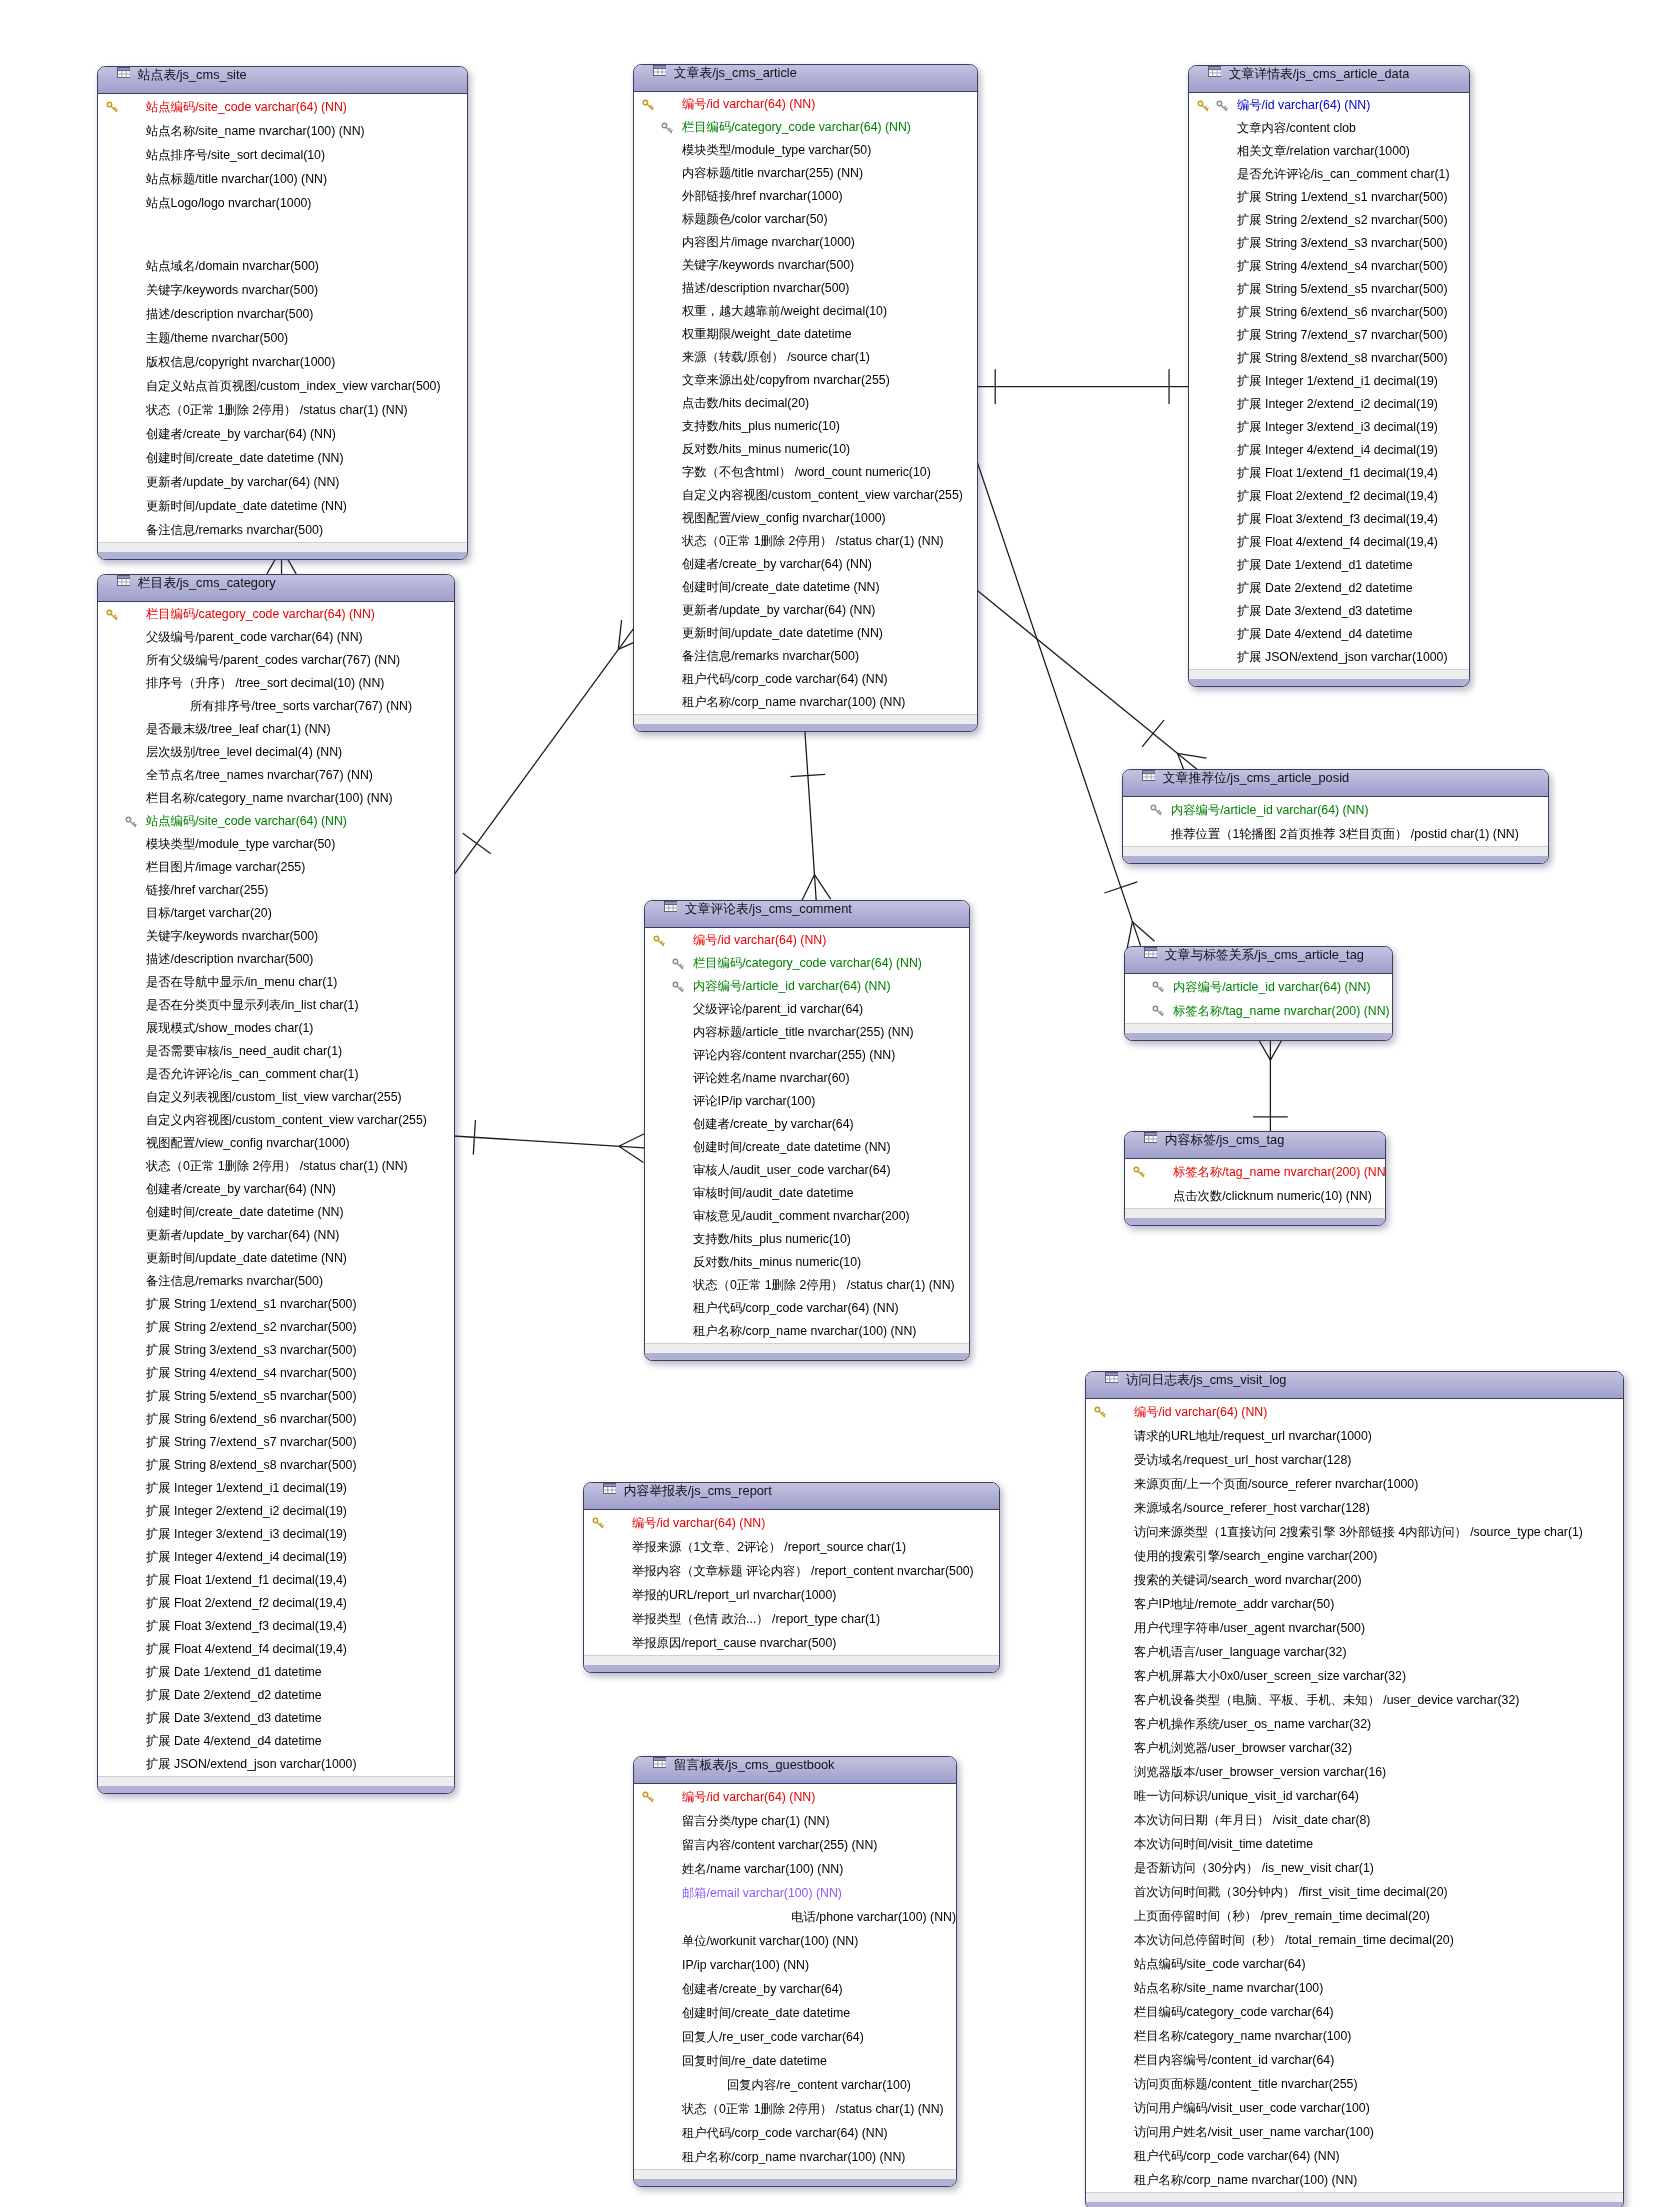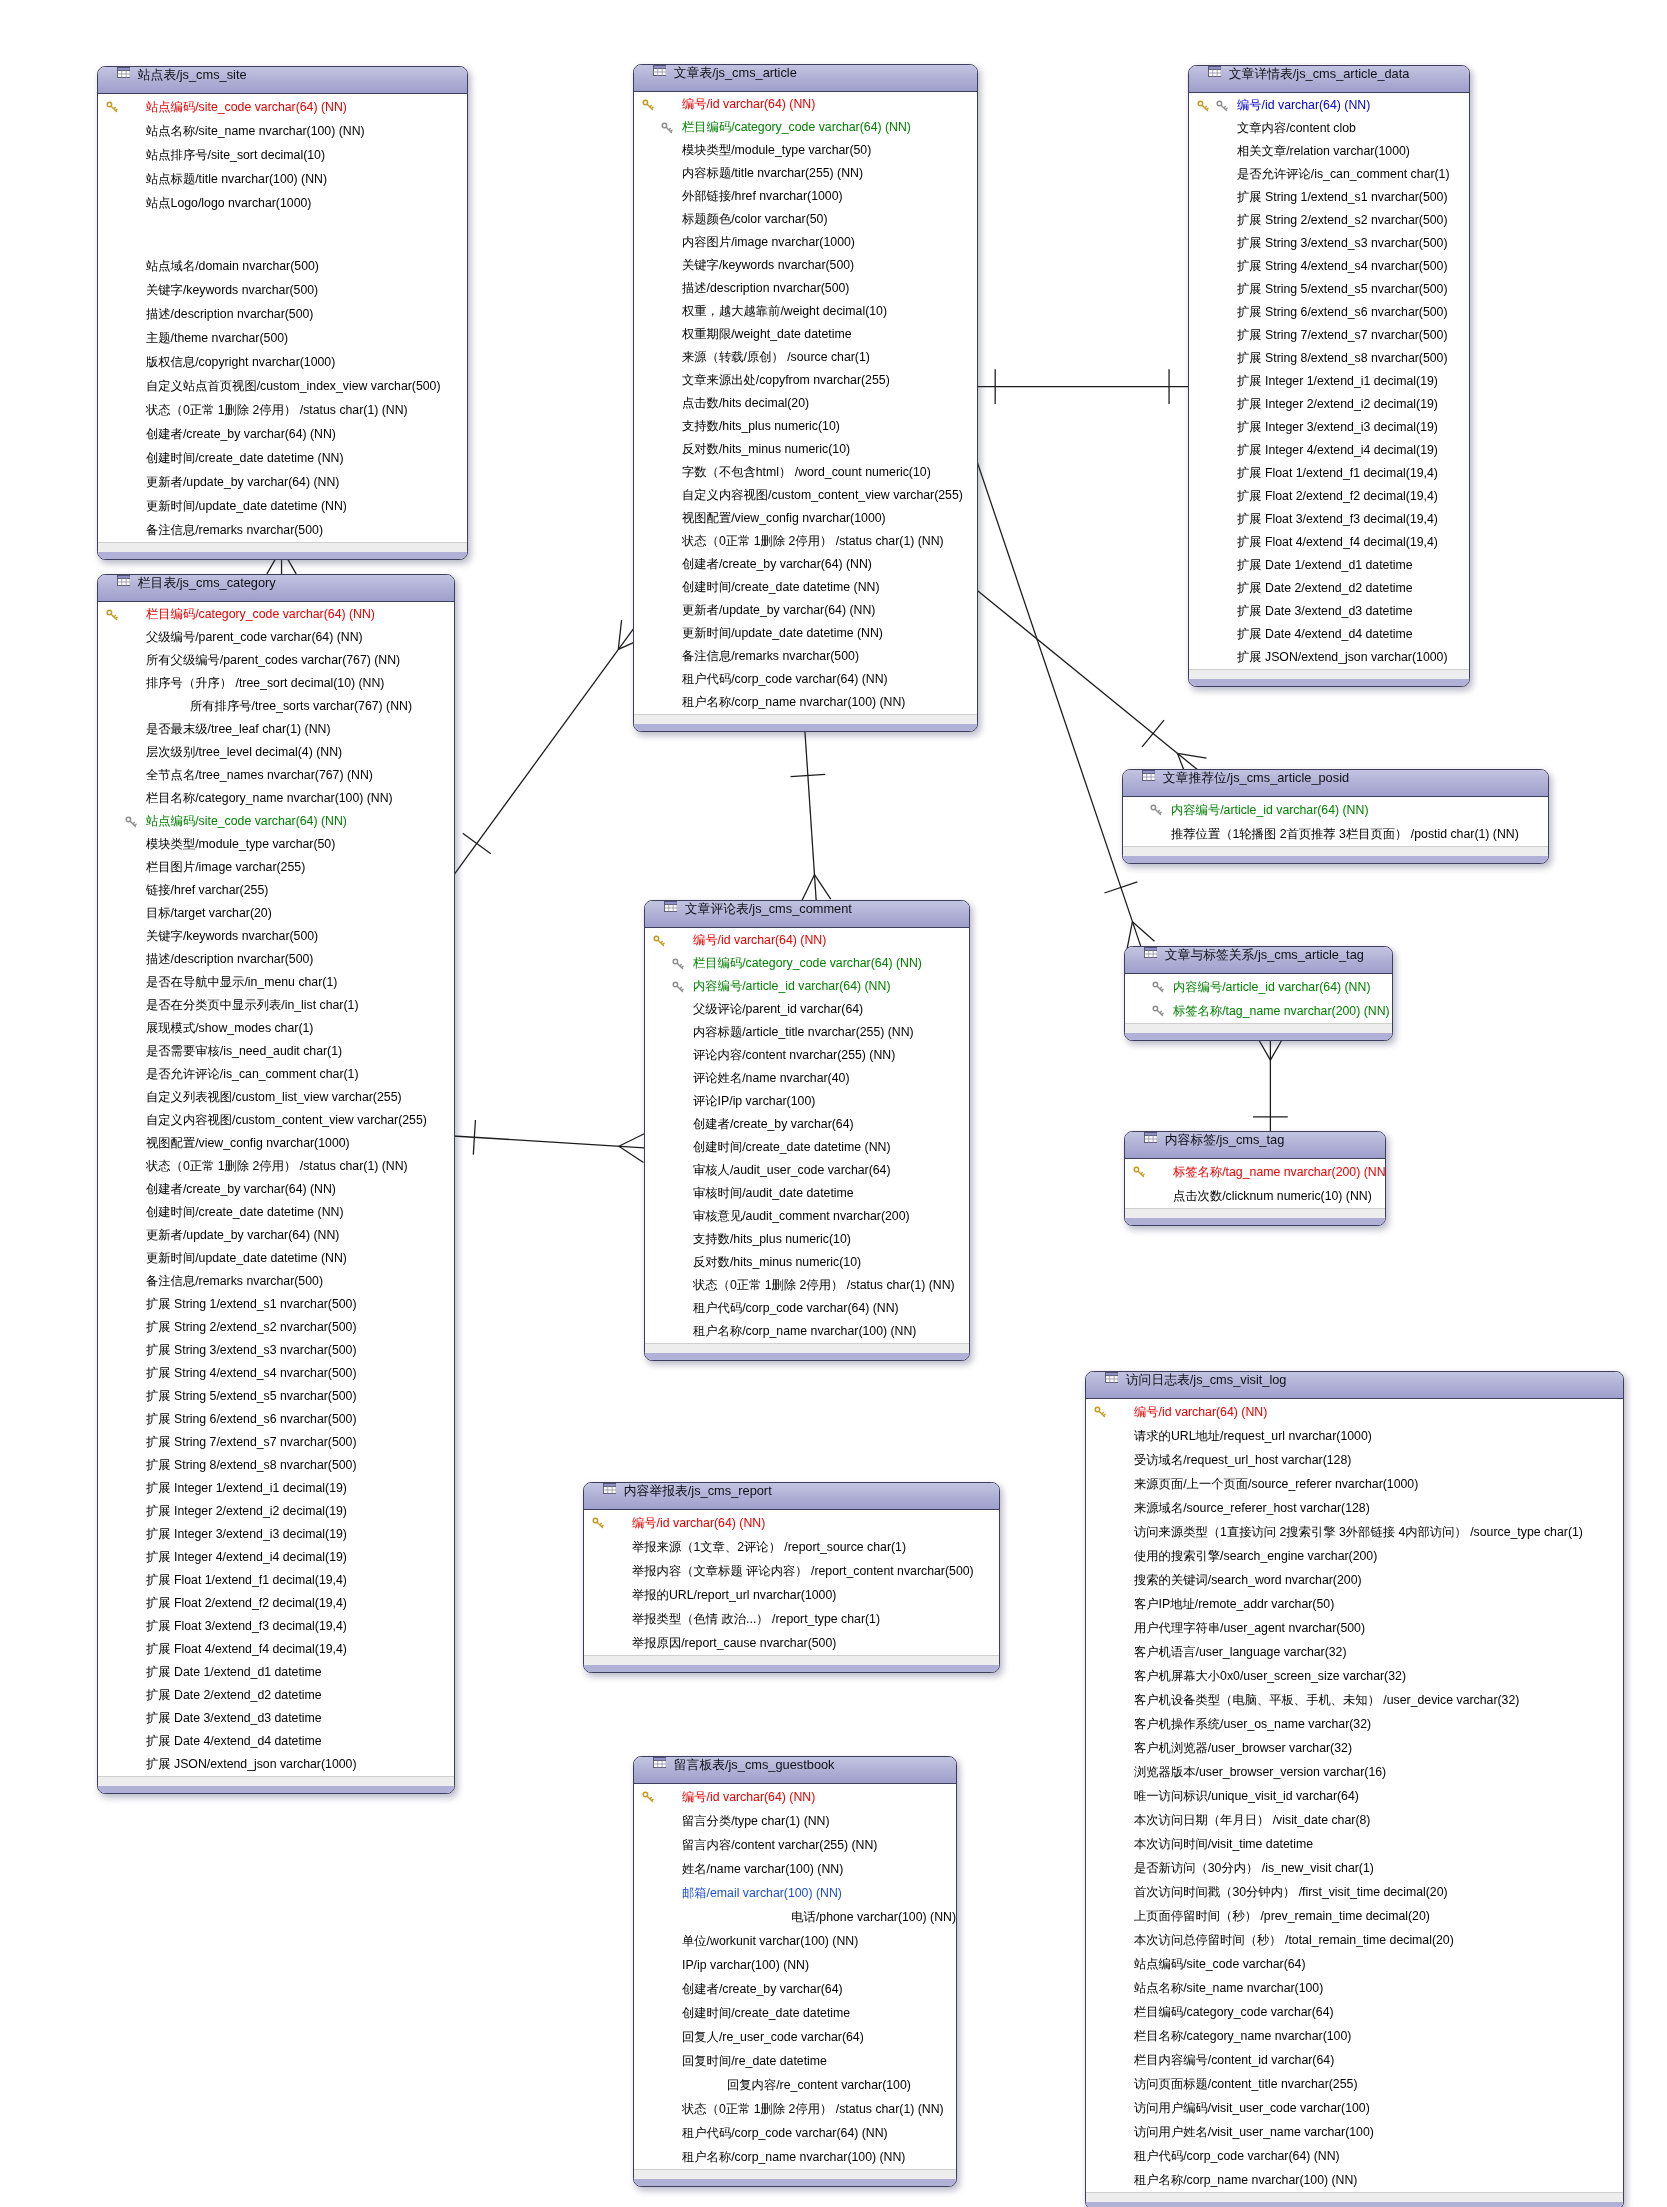--- a/index.html
+++ b/index.html
@@ -406,21 +406,21 @@
           </span><span style="color: rgb(0, 128, 0);">栏目编码/category_code varchar(64) (NN)</span></div>
         <div class="row" style="height: 23px; line-height: 23px;"><span class="k2">
             <svg width="12" height="12" viewBox="0 0 14 14">
     <circle cx="4" cy="4" r="2.6" fill="none" stroke="#8d8d8d" stroke-width="1.7"></circle>
     <path d="M6 6 L12.2 12.2 M9.2 9.2 L10.9 7.5 M11.2 11.2 L12.9 9.5" stroke="#8d8d8d" stroke-width="1.6" fill="none" stroke-linecap="round"></path>
   </svg>
           </span><span style="color: rgb(0, 128, 0);">内容编号/article_id varchar(64) (NN)</span></div>
         <div class="row" style="height: 23px; line-height: 23px;"><span style="color: rgb(0, 0, 0);">父级评论/parent_id varchar(64)</span></div>
         <div class="row" style="height: 23px; line-height: 23px;"><span style="color: rgb(0, 0, 0);">内容标题/article_title nvarchar(255) (NN)</span></div>
         <div class="row" style="height: 23px; line-height: 23px;"><span style="color: rgb(0, 0, 0);">评论内容/content nvarchar(255) (NN)</span></div>
-        <div class="row" style="height: 23px; line-height: 23px;"><span style="color: rgb(0, 0, 0);">评论姓名/name nvarchar(40)</span></div>
+        <div class="row" style="height: 23px; line-height: 23px;"><span style="color: rgb(0, 0, 0);">评论姓名/name nvarchar(60)</span></div>
         <div class="row" style="height: 23px; line-height: 23px;"><span style="color: rgb(0, 0, 0);">评论IP/ip varchar(100)</span></div>
         <div class="row" style="height: 23px; line-height: 23px;"><span style="color: rgb(0, 0, 0);">创建者/create_by varchar(64)</span></div>
         <div class="row" style="height: 23px; line-height: 23px;"><span style="color: rgb(0, 0, 0);">创建时间/create_date datetime (NN)</span></div>
         <div class="row" style="height: 23px; line-height: 23px;"><span style="color: rgb(0, 0, 0);">审核人/audit_user_code varchar(64)</span></div>
         <div class="row" style="height: 23px; line-height: 23px;"><span style="color: rgb(0, 0, 0);">审核时间/audit_date datetime</span></div>
         <div class="row" style="height: 23px; line-height: 23px;"><span style="color: rgb(0, 0, 0);">审核意见/audit_comment nvarchar(200)</span></div>
         <div class="row" style="height: 23px; line-height: 23px;"><span style="color: rgb(0, 0, 0);">支持数/hits_plus numeric(10)</span></div>
         <div class="row" style="height: 23px; line-height: 23px;"><span style="color: rgb(0, 0, 0);">反对数/hits_minus numeric(10)</span></div>
         <div class="row" style="height: 23px; line-height: 23px;"><span style="color: rgb(0, 0, 0);">状态（0正常 1删除 2停用） /status char(1) (NN)</span></div>
         <div class="row" style="height: 23px; line-height: 23px;"><span style="color: rgb(0, 0, 0);">租户代码/corp_code varchar(64) (NN)</span></div>
@@ -474,21 +474,21 @@
       <div class="trows">
         <div class="row" style="height: 24px; line-height: 24px;"><span class="k1">
             <svg width="12" height="12" viewBox="0 0 14 14">
     <circle cx="4" cy="4" r="2.6" fill="none" stroke="#c79a1e" stroke-width="1.7"></circle>
     <path d="M6 6 L12.2 12.2 M9.2 9.2 L10.9 7.5 M11.2 11.2 L12.9 9.5" stroke="#c79a1e" stroke-width="1.6" fill="none" stroke-linecap="round"></path>
   </svg>
           </span><span style="color: rgb(230, 0, 0);">编号/id varchar(64) (NN)</span></div>
         <div class="row" style="height: 24px; line-height: 24px;"><span style="color: rgb(0, 0, 0);">留言分类/type char(1) (NN)</span></div>
         <div class="row" style="height: 24px; line-height: 24px;"><span style="color: rgb(0, 0, 0);">留言内容/content varchar(255) (NN)</span></div>
         <div class="row" style="height: 24px; line-height: 24px;"><span style="color: rgb(0, 0, 0);">姓名/name varchar(100) (NN)</span></div>
-        <div class="row" style="height: 24px; line-height: 24px;"><span style="color: #1d4ed8;">邮箱/email varchar(100) (NN)</span></div>
+        <div class="row" style="height: 24px; line-height: 24px;"><span style="color: #8b5cf6;">邮箱/email varchar(100) (NN)</span></div>
         <div class="row" style="height: 24px; line-height: 24px; text-align: right;"><span style="color: rgb(0, 0, 0);">电话/phone varchar(100) (NN)</span></div>
         <div class="row" style="height: 24px; line-height: 24px;"><span style="color: rgb(0, 0, 0);">单位/workunit varchar(100) (NN)</span></div>
         <div class="row" style="height: 24px; line-height: 24px;"><span style="color: rgb(0, 0, 0);">IP/ip varchar(100) (NN)</span></div>
         <div class="row" style="height: 24px; line-height: 24px;"><span style="color: rgb(0, 0, 0);">创建者/create_by varchar(64)</span></div>
         <div class="row" style="height: 24px; line-height: 24px;"><span style="color: rgb(0, 0, 0);">创建时间/create_date datetime</span></div>
         <div class="row" style="height: 24px; line-height: 24px;"><span style="color: rgb(0, 0, 0);">回复人/re_user_code varchar(64)</span></div>
         <div class="row" style="height: 24px; line-height: 24px;"><span style="color: rgb(0, 0, 0);">回复时间/re_date datetime</span></div>
         <div class="row" style="height: 24px; line-height: 24px; margin-left: 45px;"><span style="color: rgb(0, 0, 0);">回复内容/re_content varchar(100)</span></div>
         <div class="row" style="height: 24px; line-height: 24px;"><span style="color: rgb(0, 0, 0);">状态（0正常 1删除 2停用） /status char(1) (NN)</span></div>
         <div class="row" style="height: 24px; line-height: 24px;"><span style="color: rgb(0, 0, 0);">租户代码/corp_code varchar(64) (NN)</span></div>

